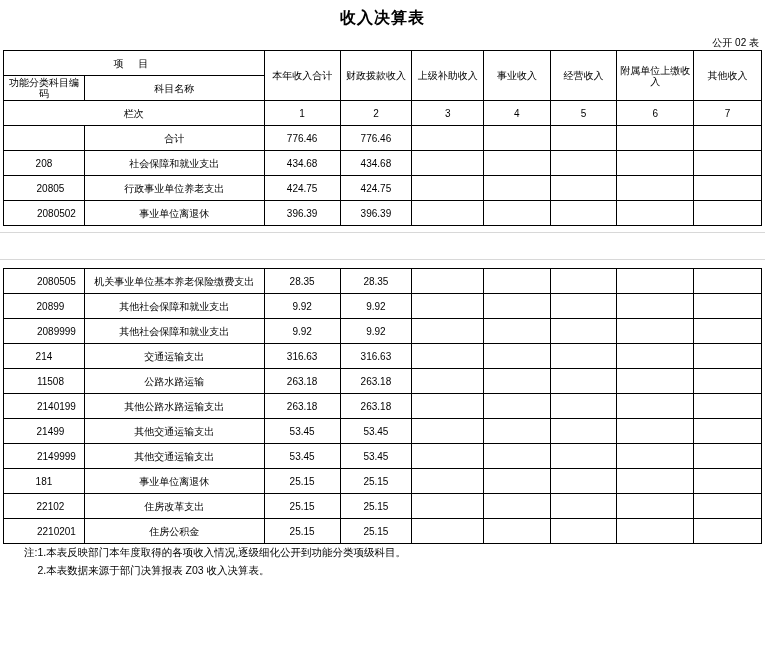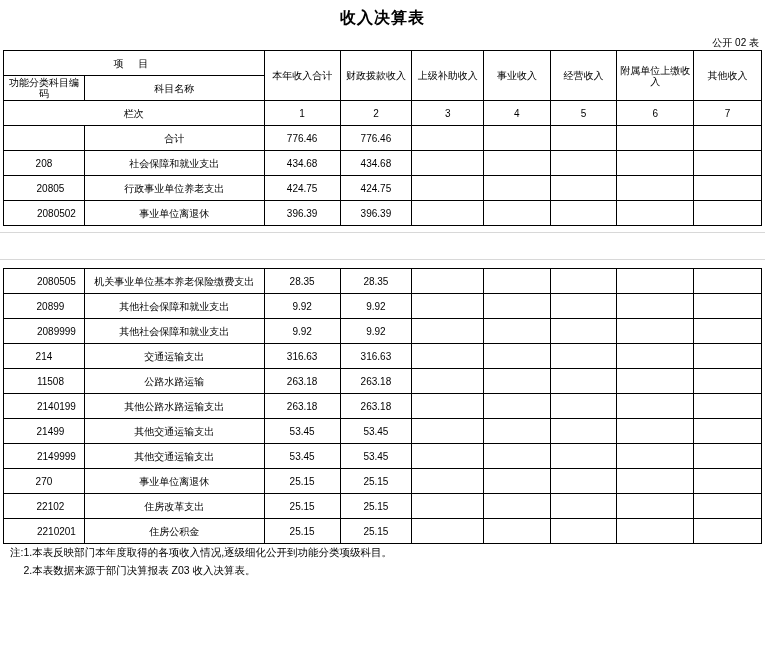--- a/index.html
+++ b/index.html
@@ -80,21 +80,21 @@
   .colg-name { width: 178px; }
   .colg-num  { width: 75px; }
   .colg-num2 { width: 71px; }
   .colg-num3 { width: 71px; }
   .colg-num4 { width: 66px; }
   .colg-num5 { width: 66px; }
   .colg-num6 { width: 76px; }
   .colg-num7 { width: 67px; }
   .notes {
     font-size: 10.5px;
-    padding-left: 10px;
+    padding-left: 24px;
     line-height: 1.7;
   }
   .notes div {
     white-space: nowrap;
   }
   .subhead-item { letter-spacing: 6px; }
   .sep-band {
     height: 36px;
     width: 765px;
     background: #ffffff;
@@ -308,21 +308,21 @@
           <td class="name-cell">其他交通运输支出</td>
           <td class="num-cell">53.45</td>
           <td class="num-cell">53.45</td>
           <td class="num-cell"></td>
           <td class="num-cell"></td>
           <td class="num-cell"></td>
           <td class="num-cell"></td>
           <td class="num-cell"></td>
         </tr>
         <tr>
-          <td class="code-cell">270</td>
+          <td class="code-cell">181</td>
           <td class="name-cell">事业单位离退休</td>
           <td class="num-cell">25.15</td>
           <td class="num-cell">25.15</td>
           <td class="num-cell"></td>
           <td class="num-cell"></td>
           <td class="num-cell"></td>
           <td class="num-cell"></td>
           <td class="num-cell"></td>
         </tr>
         <tr>

